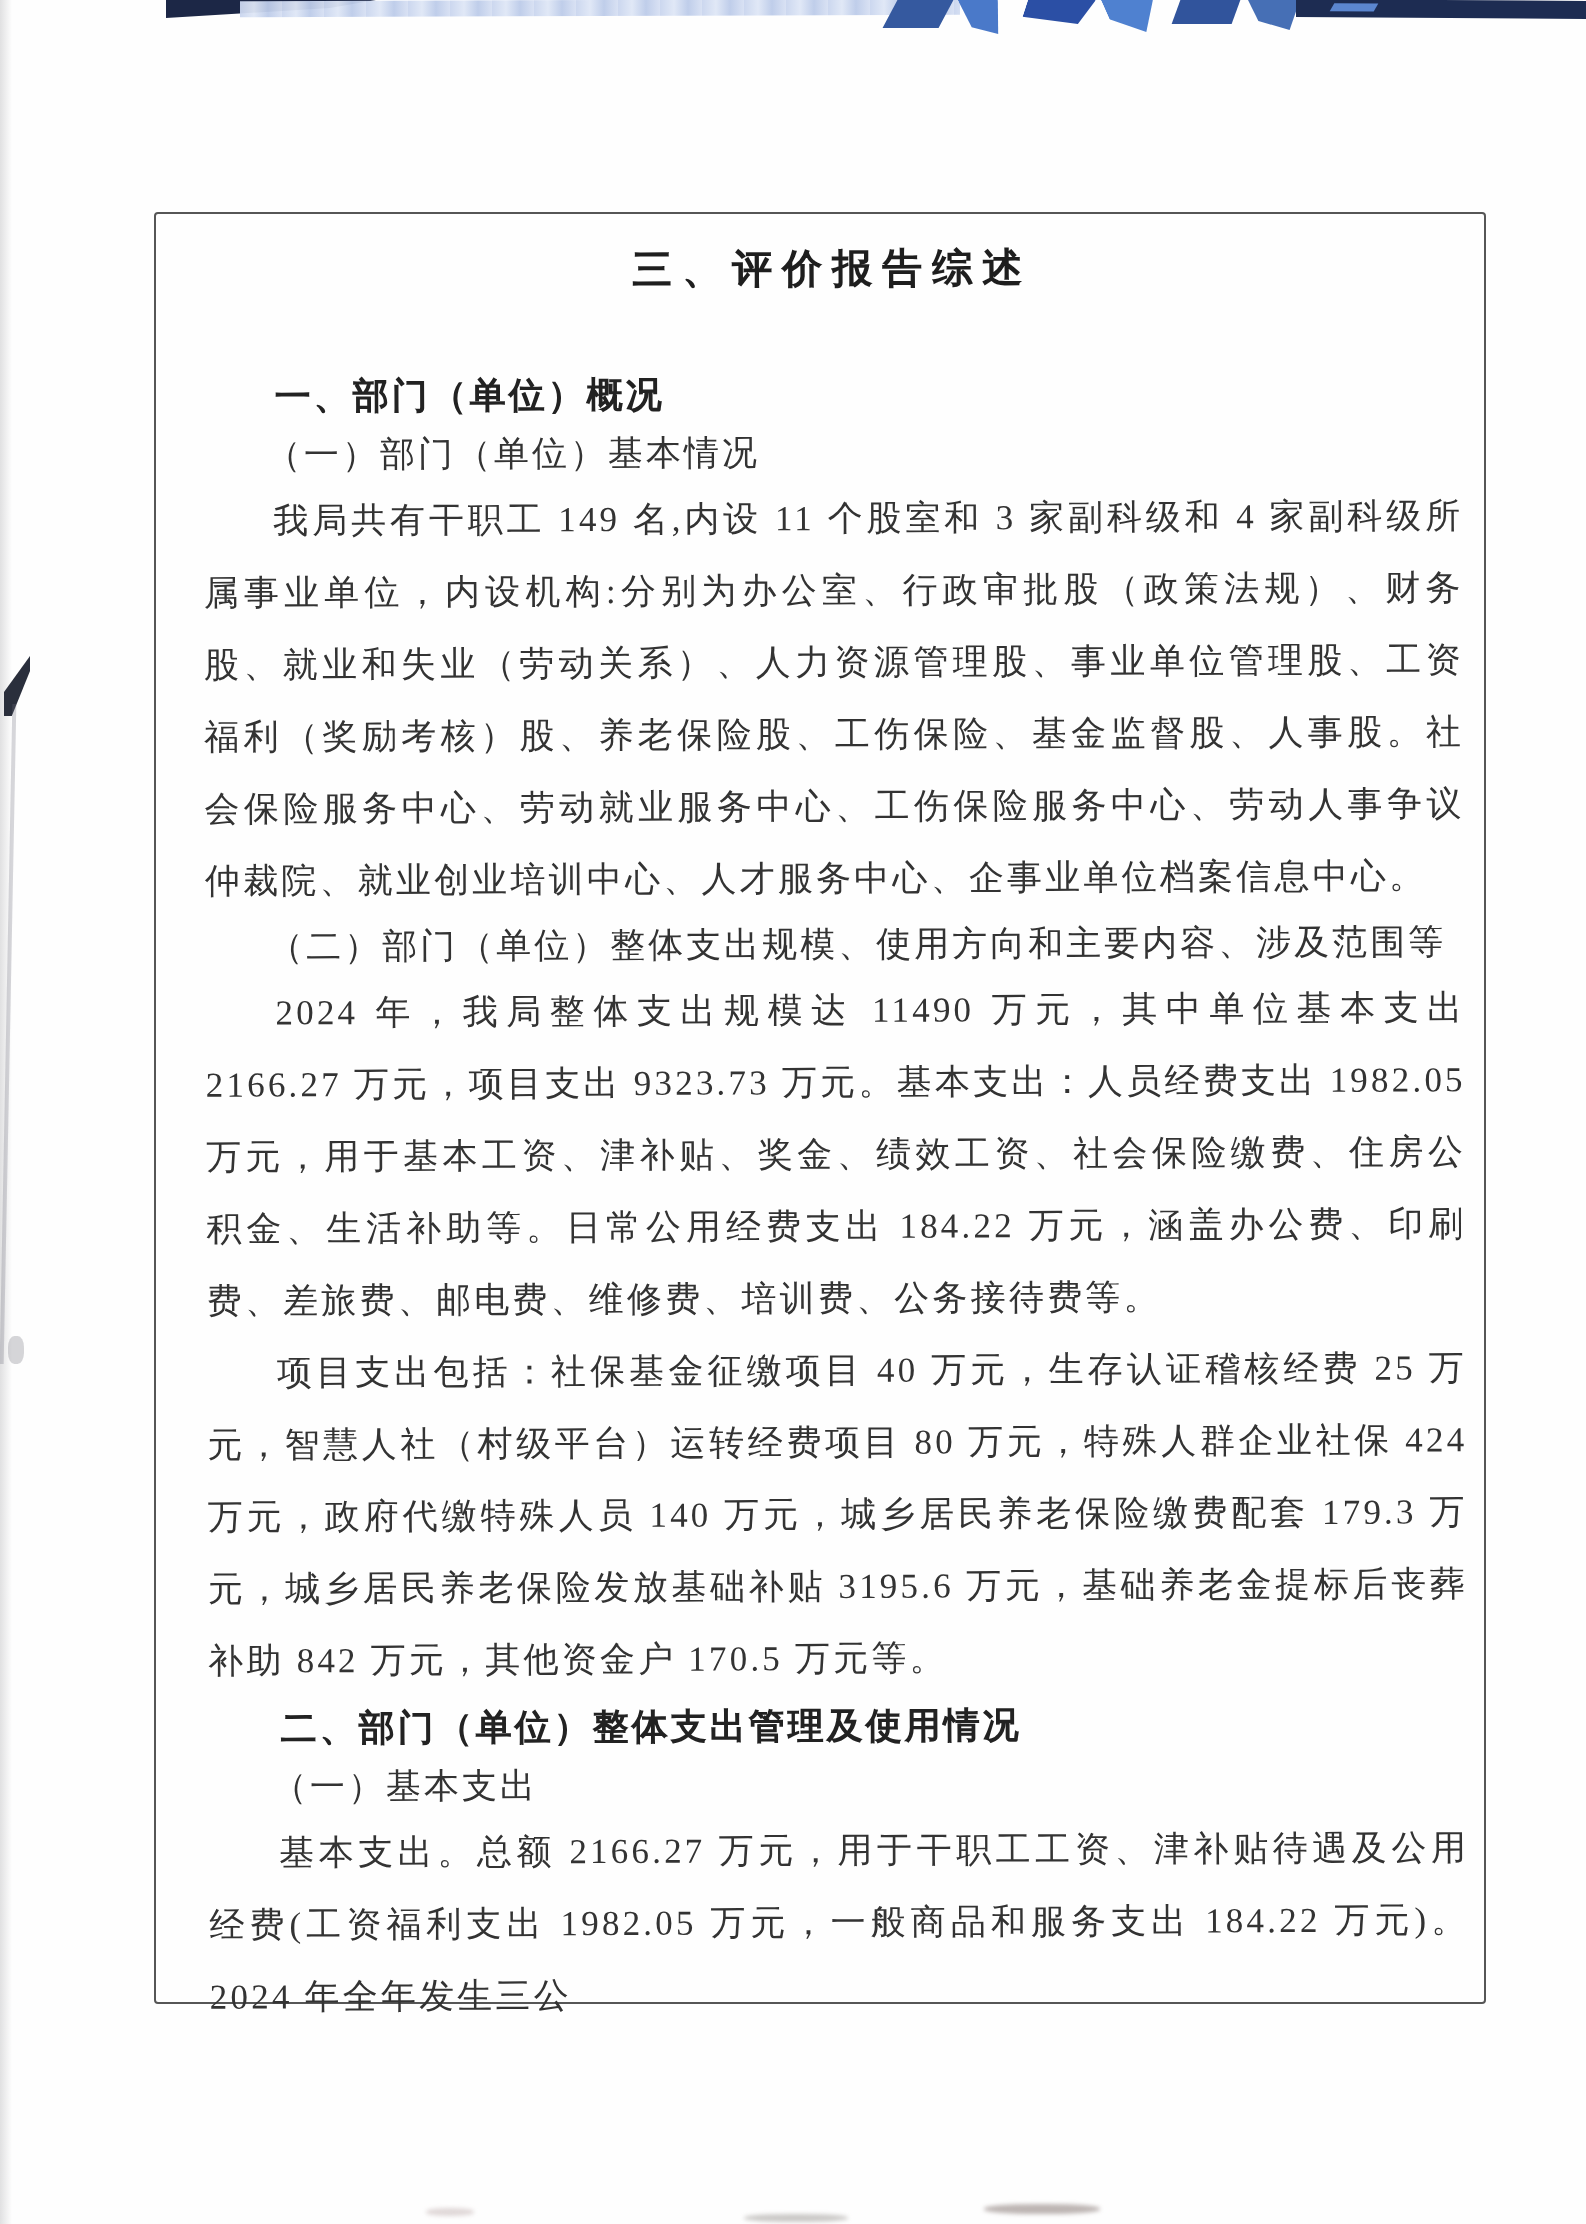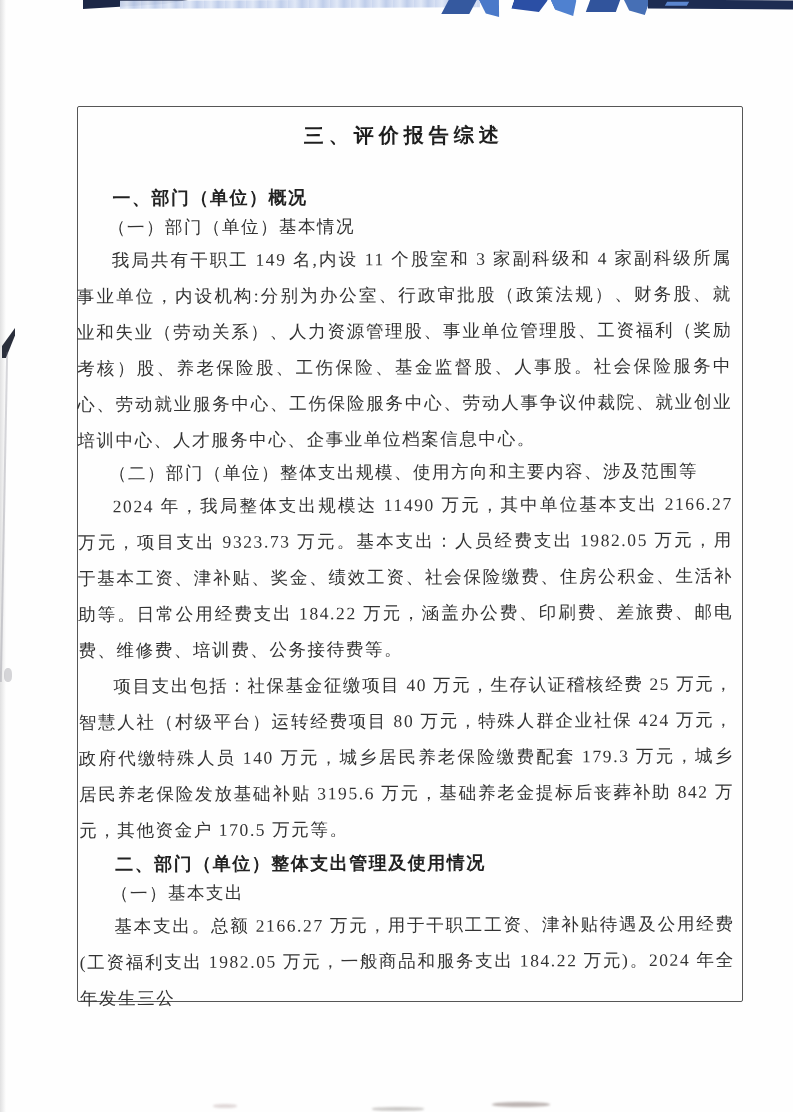--- a/index.html
+++ b/index.html
@@ -71,21 +71,21 @@
   .sm1 { left: 213px; top: 1104px; width: 24px; height: 4px; background: rgba(170,145,145,0.35); }
   .sm2 { left: 372px; top: 1107px; width: 52px; height: 4px; background: rgba(120,115,110,0.38); }
   .sm3 { left: 492px; top: 1102px; width: 58px; height: 5px; background: rgba(125,110,105,0.5); }
   
   .content-box {
     position: absolute; left: 77px; top: 106px;
     width: 666px; height: 896px;
     border: 1.4px solid #565656;
     border-radius: 2px;
     box-sizing: border-box;
-    padding: 12px 9px 0 0;
+    padding: 12px 9px 0 25px;
     background: transparent;
   }
   .text-col { transform: rotate(-0.25deg); color: #333; }
   .report-title {
     margin: 2px 0 0 0;
     font-family: "Liberation Sans", sans-serif;
     font-weight: bold;
     font-size: 20px; line-height: 28px;
     letter-spacing: 5px;
     text-align: center;

